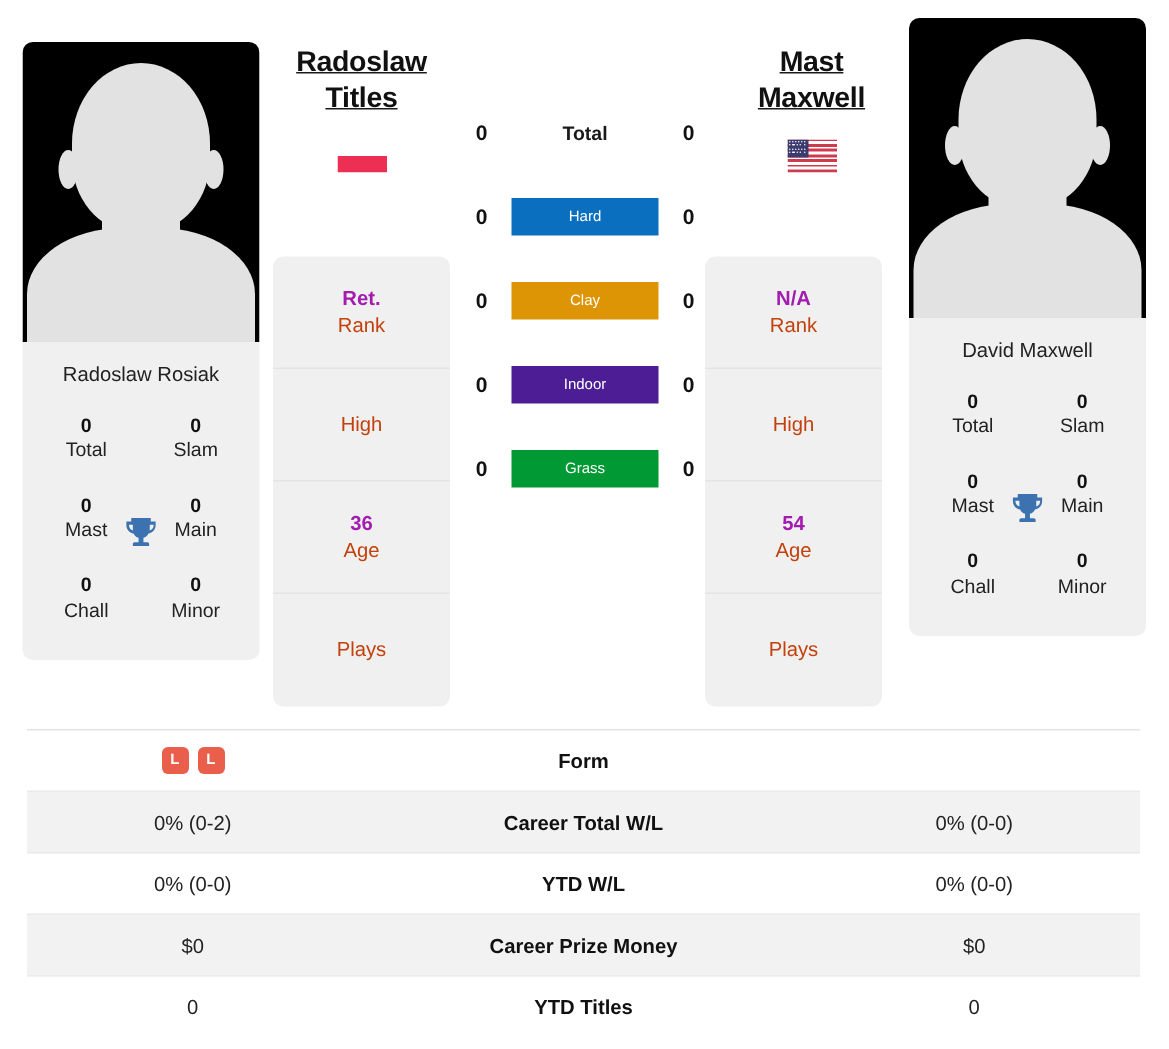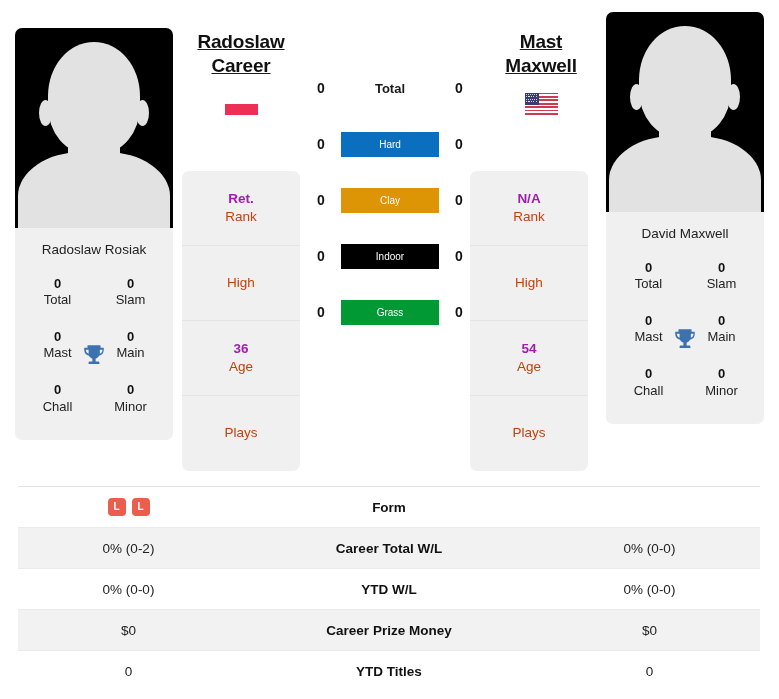--- a/index.html
+++ b/index.html
@@ -310,21 +310,21 @@
           <div class="lbl">Minor</div>
         </div>
         <svg class="trophy-icon" viewBox="0 0 24 24">
           <path fill="#3c72b0" d="M6 3h12v2.2h3v2.3c0 2.6-1.9 4.7-4.4 5.1-.6 1.3-1.7 2.3-3.1 2.7V18h2.4c.6 0 1.1.5 1.1 1.1v1.2H7v-1.2c0-.6.5-1.1 1.1-1.1h2.4v-2.7c-1.4-.4-2.5-1.4-3.1-2.7C4.9 12.2 3 10.1 3 7.5V5.2h3V3zm0 4.2H4.6v.3c0 1.6 1.1 2.9 2.5 3.3-.1-.4-.1-.8-.1-1.2V7.2zm11.4 0v2.4c0 .4 0 .8-.1 1.2 1.4-.4 2.5-1.7 2.5-3.3v-.3h-2.4z"></path>
         </svg>
       </div>
     </div>
 
     <div class="name-block left">
       <div class="pname">Radoslaw</div>
-      <div class="pname">Career</div>
+      <div class="pname">Titles</div>
       <div class="flag flag-pl">
         <div class="pl-top"></div>
         <div class="pl-bottom"></div>
       </div>
     </div>
 
     <div class="stats-card left">
       <div class="stat-row">
         <div class="val">Ret.</div>
         <div class="lbl">Rank</div>
@@ -354,21 +354,21 @@
         <div class="badge" style="background: rgb(11, 111, 191);">Hard</div>
         <div class="num">0</div>
       </div>
       <div class="surface-row">
         <div class="num">0</div>
         <div class="badge" style="background: rgb(221, 148, 5);">Clay</div>
         <div class="num">0</div>
       </div>
       <div class="surface-row">
         <div class="num">0</div>
-        <div class="badge" style="background: #000000;">Indoor</div>
+        <div class="badge" style="background: #4c1d95;">Indoor</div>
         <div class="num">0</div>
       </div>
       <div class="surface-row">
         <div class="num">0</div>
         <div class="badge" style="background: rgb(0, 153, 51);">Grass</div>
         <div class="num">0</div>
       </div>
     </div>
 
     <div class="name-block right">

